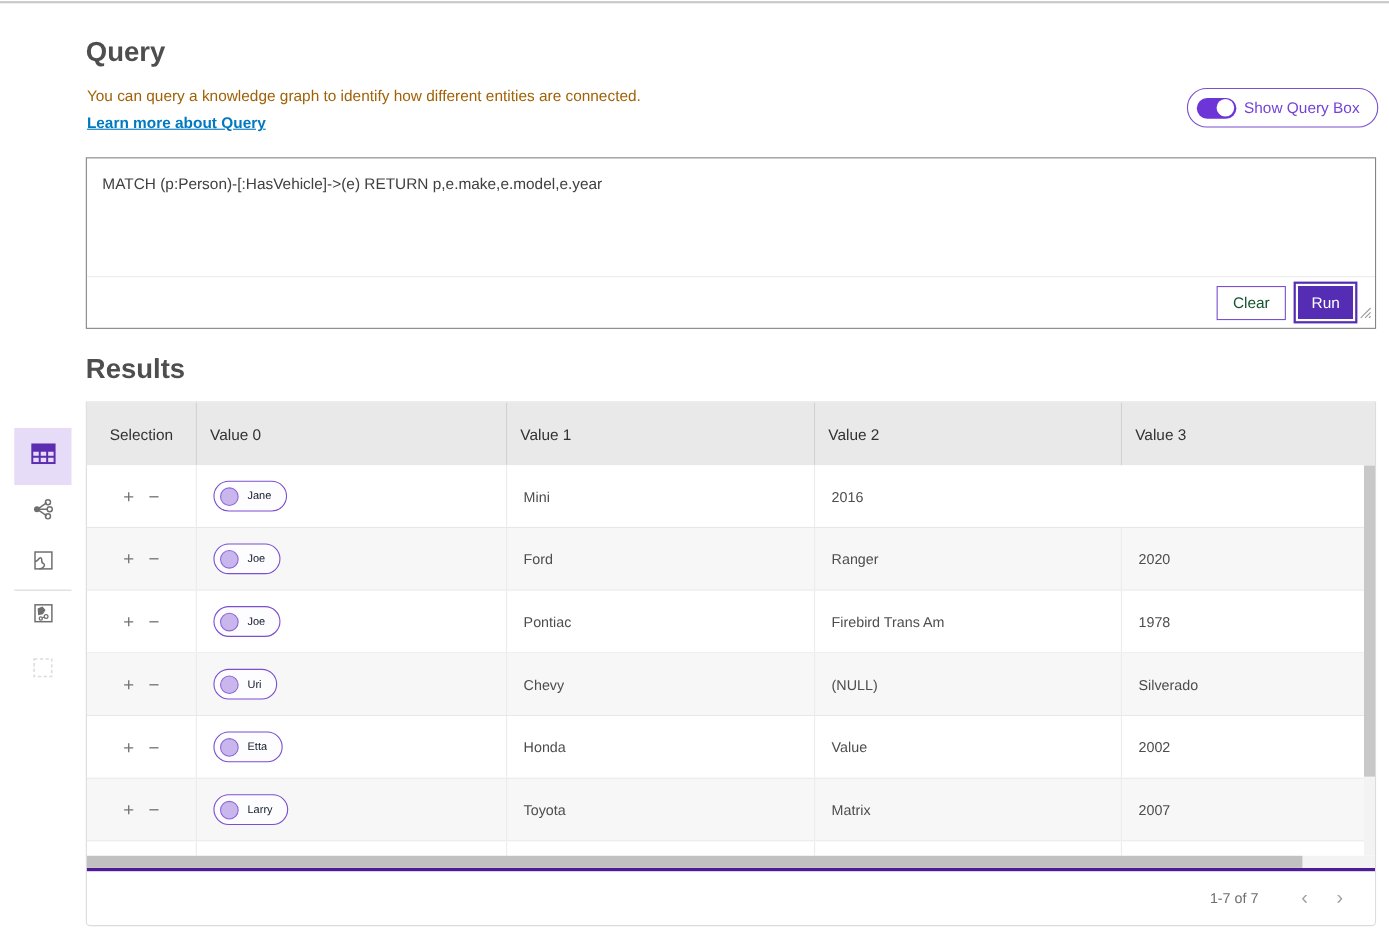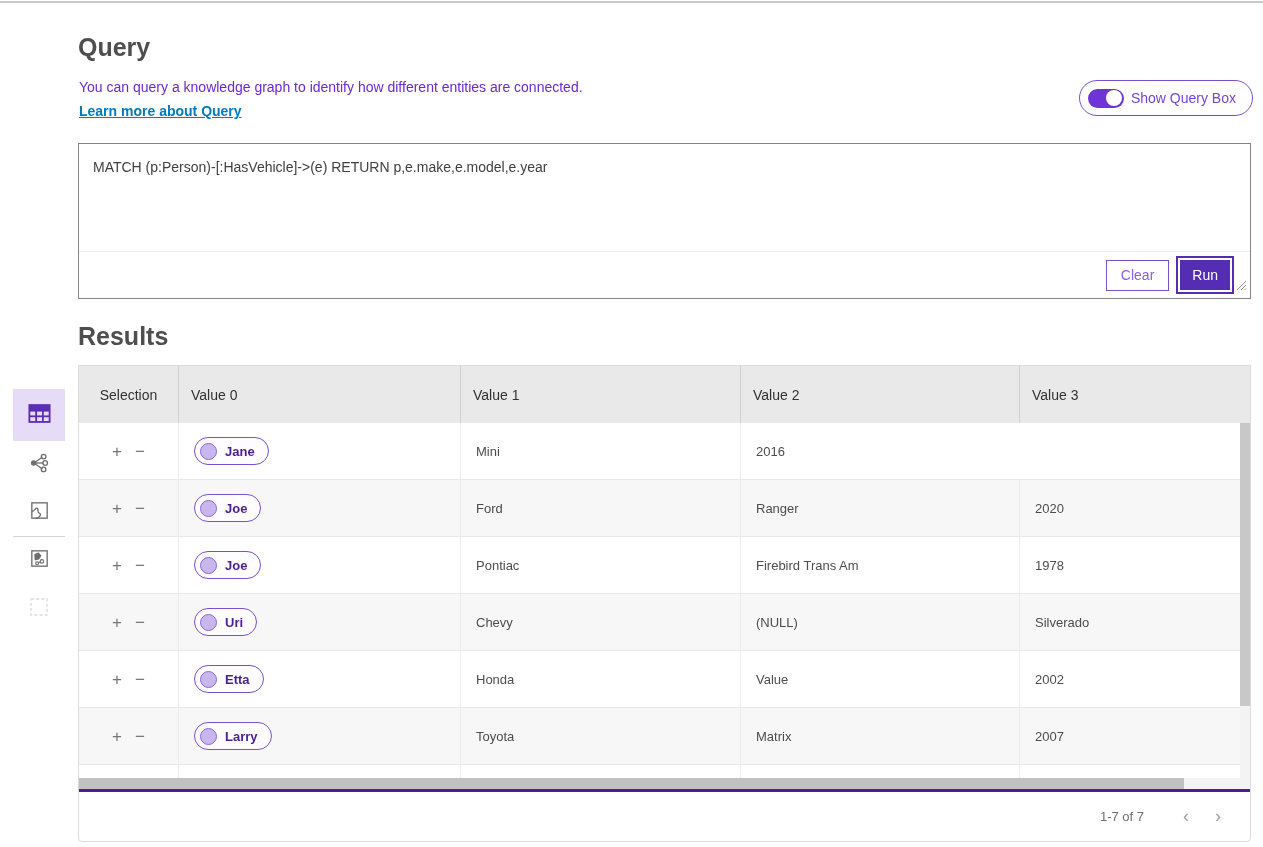--- a/index.html
+++ b/index.html
@@ -16,38 +16,38 @@
   .side-item.sel { background:#e6dcf7; height:52px; }
   .si-1 { top:389px; }
   .si-2 { top:445px; height:40px; }
   .si-3 { top:492px; height:40px; }
   .side-divider { position:absolute; left:13px; top:536px; width:52px; height:1px; background:#d6d6d6; }
   .si-4 { top:540px; height:40px; }
   .si-5 { top:589px; height:40px; cursor:default; }
 
   
   .h1 { position:absolute; left:78px; top:33px; font-size:25px; font-weight:bold; color:#4e4e4e; }
-  .desc { position:absolute; left:79px; top:79px; font-size:14px; color:#6d28d9; }
+  .desc { position:absolute; left:79px; top:79px; font-size:14px; color:#a16207; }
   .learn-link { position:absolute; left:79px; top:103px; font-size:14px; font-weight:bold; color:#0079c1; text-decoration:underline; cursor:pointer; }
 
   .toggle-pill {
     position:absolute; right:10px; top:80px; height:36px; display:inline-flex; align-items:center;
     gap:7px; padding:0 16px 0 8px; border:1px solid #7a4fd0; border-radius:18px; background:#fff; cursor:pointer;
   }
   .switch { position:relative; width:36px; height:19px; border-radius:10px; background:#6d35d8; }
   .knob { position:absolute; right:2px; top:1.5px; width:16px; height:16px; border-radius:50%; background:#fff; }
   .toggle-label { font-size:14px; color:#7443d6; }
 
   
   .query-box { position:absolute; left:78px; top:143px; width:1173px; height:156px; border:1px solid #848484; background:#fff; }
   .query-text { position:relative; height:107px; padding:15px 14px; font-size:14px; color:#404040; cursor:text; }
   .resize-handle { position:absolute; right:3px; bottom:3px; cursor:nwse-resize; }
   .query-footer { height:47px; border-top:1px solid #ececec; display:flex; align-items:center; justify-content:flex-end; gap:9px; padding-right:18px; }
   .btn-clear {
-    height:31px; padding:0 14px; background:#fff; border:1px solid #7a4fd0; color:#8b5cf6;
+    height:31px; padding:0 14px; background:#fff; border:1px solid #7a4fd0; color:#14532d;
     font-size:14px; font-family:"Liberation Sans", sans-serif; cursor:pointer;
   }
   .btn-run {
     height:34px; padding:0 12px; background:#552db4; border:2px solid #fff; outline:2px solid #552db4;
     color:#fff; font-size:14px; font-family:"Liberation Sans", sans-serif; cursor:pointer;
   }
 
   
   .h2 { position:absolute; left:78px; top:322px; font-size:25px; font-weight:bold; color:#4e4e4e; }
   .results-panel { position:absolute; left:78px; top:365px; width:1173px; border:1px solid #dcdcdc; border-radius:0 0 4px 4px; background:#fff; }
@@ -62,21 +62,21 @@
   .trow.alt { background:#f7f7f7; }
   .trow .cell { display:flex; align-items:center; font-size:13px; color:#4d4d4d; border-right:1px solid #ececec; padding-left:15px; }
   .trow .cell:last-child { border-right:none; }
   .sel-cell { justify-content:center !important; gap:13px; padding-left:0 !important; }
   .pm { font-size:17px; color:#757575; cursor:pointer; line-height:1; }
   .chip {
     display:inline-flex; align-items:center; gap:8px; min-width:58px; height:28px; padding:0 13px 0 5px;
     border:1.5px solid #7a4fd0; border-radius:15px; background:#fdfcff; cursor:pointer;
   }
   .chip-dot { width:17px; height:17px; border-radius:50%; background:#c9b6ec; border:1.5px solid #8d68d8; }
-  .chip-label { font-size:13px; color:#4c1d95; white-space:nowrap;font-weight:bold; }
+  .chip-label { font-size:10px; color:#0f172a; white-space:nowrap; }
 
   .v-scrollbar { position:absolute; right:0; top:0; width:10px; height:355px; background:#f3f3f3; }
   .v-thumb { position:absolute; left:0; top:0; width:10px; height:283px; background:#c8c8c8; }
   .h-scrollbar { position:relative; height:11px; background:#f3f3f3; }
   .h-thumb { position:absolute; left:0; top:0; height:11px; width:1105px; background:#c1c1c1; }
 
   .results-footer { height:52px; display:flex; align-items:center; justify-content:flex-end; border-top:3px solid #4c1d95; padding-right:16px; }
   .pag-label { font-size:13px; color:#6e6e6e; margin-right:26px; }
   .pag-btn { font-size:18px; color:#a0a0a0; cursor:pointer; width:32px; text-align:center; user-select:none; }
 </style>

